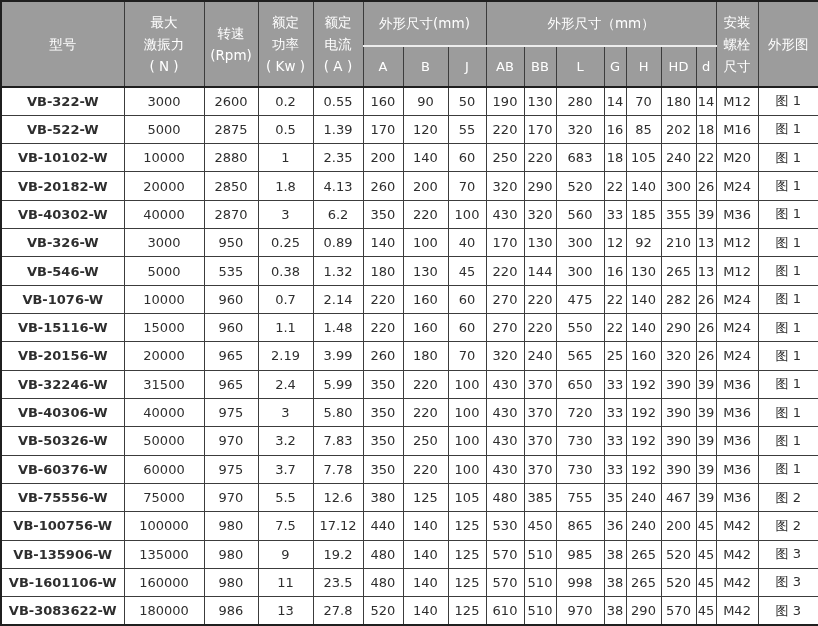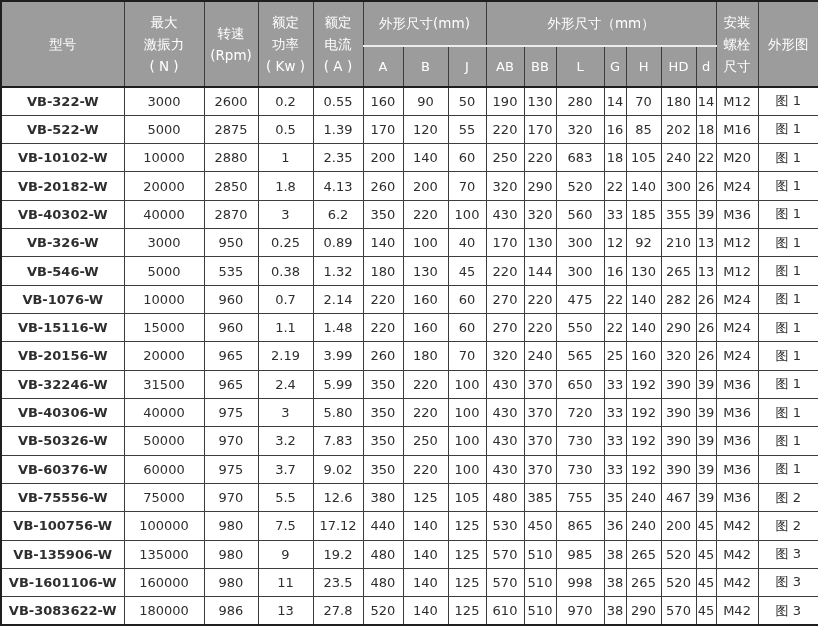--- a/index.html
+++ b/index.html
@@ -346,21 +346,21 @@
         <td>390</td>
         <td>39</td>
         <td>M36</td>
         <td>图 1</td>
       </tr>
       <tr>
         <td class="model">VB-60376-W</td>
         <td>60000</td>
         <td>975</td>
         <td>3.7</td>
-        <td>9.02</td>
+        <td>7.78</td>
         <td>350</td>
         <td>220</td>
         <td>100</td>
         <td>430</td>
         <td>370</td>
         <td>730</td>
         <td>33</td>
         <td>192</td>
         <td>390</td>
         <td>39</td>

